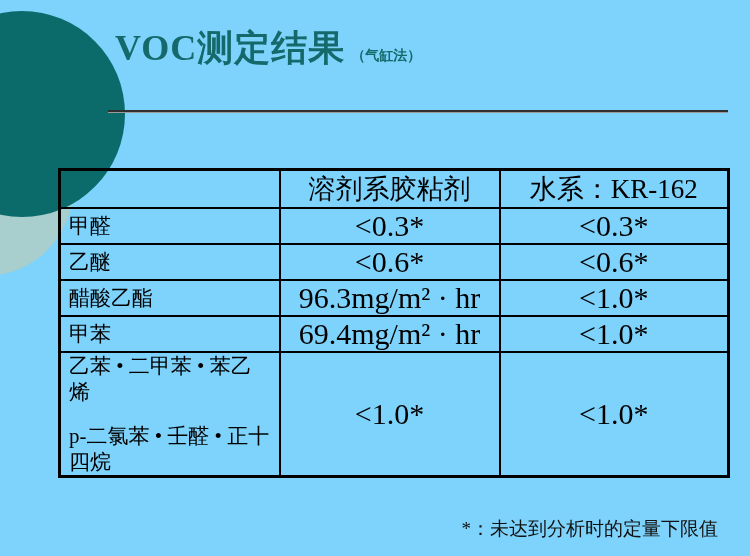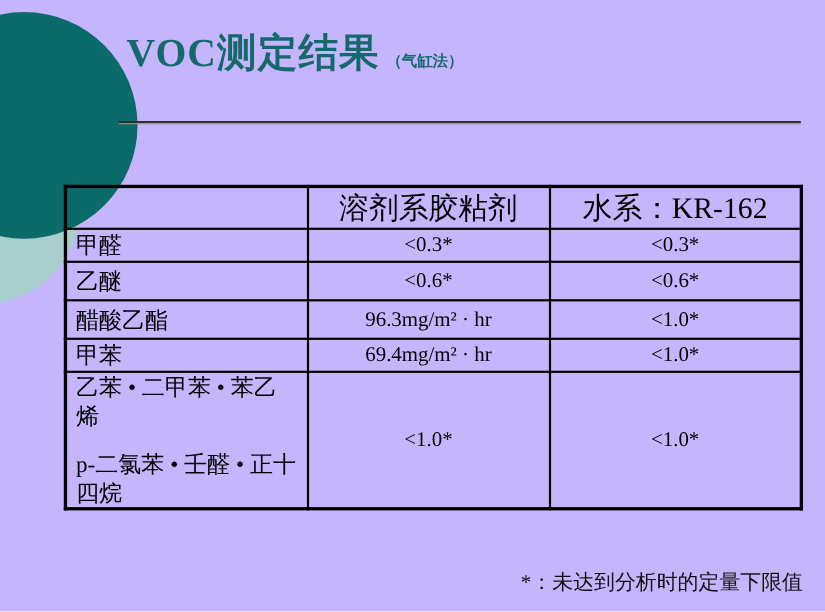--- a/index.html
+++ b/index.html
@@ -1,19 +1,19 @@
 <!DOCTYPE html>
 <html><head>
 <meta charset="utf-8">
 <style>
   html,body{margin:0;padding:0;background:#fff;}
   #slide{
     position:relative;
     width:750px;height:556px;
-    background:#c4b5fd;
+    background:#7dd3fc;
     overflow:hidden;
     font-family:"Liberation Serif","DejaVu Serif",serif;
   }
   
   .circle{position:absolute;border-radius:50%;}
   #circle-light{
     left:-103px;top:100px;width:176px;height:176px;
     background:#a8cecd;
   }
   #circle-dark{
@@ -54,28 +54,28 @@
   #voc-table col.c1{width:220px;}
   #voc-table col.c2{width:220px;}
   #voc-table col.c3{width:229px;}
   #voc-table tr.hrow{height:37px;}
   #voc-table tr.r0{height:28px;}
   #voc-table tr.r1{height:35px;}
   #voc-table tr.r2{height:35px;}
   #voc-table tr.r3{height:20px;}
   #voc-table tr.r4{height:118px;}
   .cell-label{text-align:left;vertical-align:middle;}
-  .cell-value{text-align:center;vertical-align:middle;font-size:19px;}
+  .cell-value{text-align:center;vertical-align:middle;font-size:30px;}
   .cell-head{text-align:center;vertical-align:middle;font-size:27px;}
   .multi-label{vertical-align:middle;}
   .multi-label p{margin:0 0 18px 0;line-height:26px;}
   .multi-label p:last-child{margin-bottom:0;}
   
   #footnote{
-    position:absolute;right:20px;top:516px;
+    position:absolute;right:32px;top:516px;
     font-size:19px;color:#111;
   }
 </style>
 </head>
 <body>
 
 <div id="slide">
 
   <div id="circle-light" class="circle"></div>
   <div id="circle-dark" class="circle"></div>

